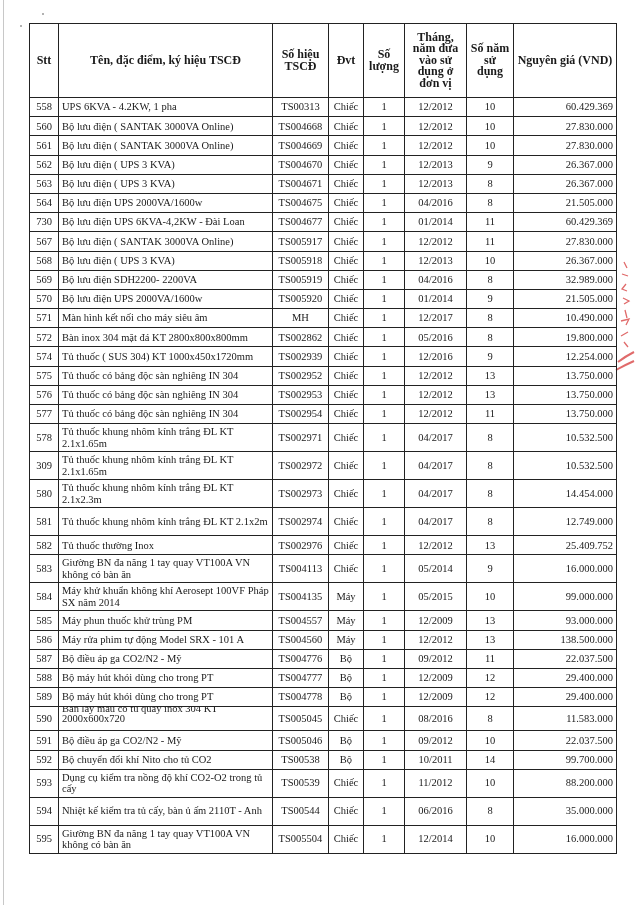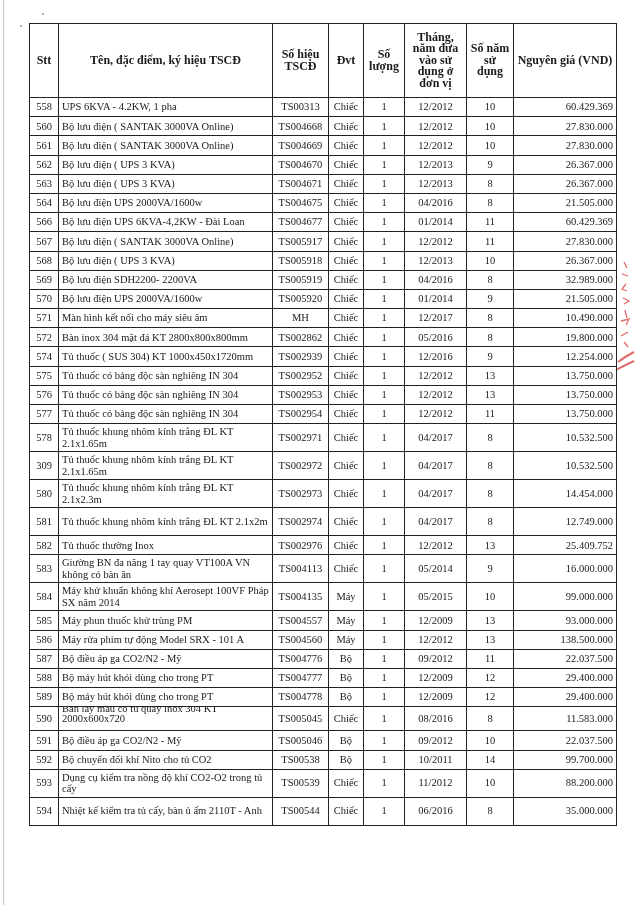--- a/index.html
+++ b/index.html
@@ -117,21 +117,21 @@
         <td class="stt">564</td>
         <td class="l">Bộ lưu điện UPS 2000VA/1600w</td>
         <td class="c">TS004675</td>
         <td class="c">Chiếc</td>
         <td class="c">1</td>
         <td class="c">04/2016</td>
         <td class="c">8</td>
         <td class="r">21.505.000</td>
       </tr>
       <tr>
-        <td class="stt">566</td>
+        <td class="stt">730</td>
         <td class="l">Bộ lưu điện UPS 6KVA-4,2KW - Đài Loan</td>
         <td class="c">TS004677</td>
         <td class="c">Chiếc</td>
         <td class="c">1</td>
         <td class="c">01/2014</td>
         <td class="c">11</td>
         <td class="r">60.429.369</td>
       </tr>
       <tr>
         <td class="stt">567</td>
@@ -398,14 +398,24 @@
       <tr class="two">
         <td class="stt">594</td>
         <td class="l">Nhiệt kế kiểm tra tủ cấy, bàn ủ ấm 2110T - Anh</td>
         <td class="c">TS00544</td>
         <td class="c">Chiếc</td>
         <td class="c">1</td>
         <td class="c">06/2016</td>
         <td class="c">8</td>
         <td class="r">35.000.000</td>
       </tr>
+      <tr class="two">
+        <td class="stt">595</td>
+        <td class="l">Giường BN đa năng 1 tay quay VT100A VN không có bàn ăn</td>
+        <td class="c">TS005504</td>
+        <td class="c">Chiếc</td>
+        <td class="c">1</td>
+        <td class="c">12/2014</td>
+        <td class="c">10</td>
+        <td class="r">16.000.000</td>
+      </tr>
     </tbody>
 </table>
 
 </body></html>

